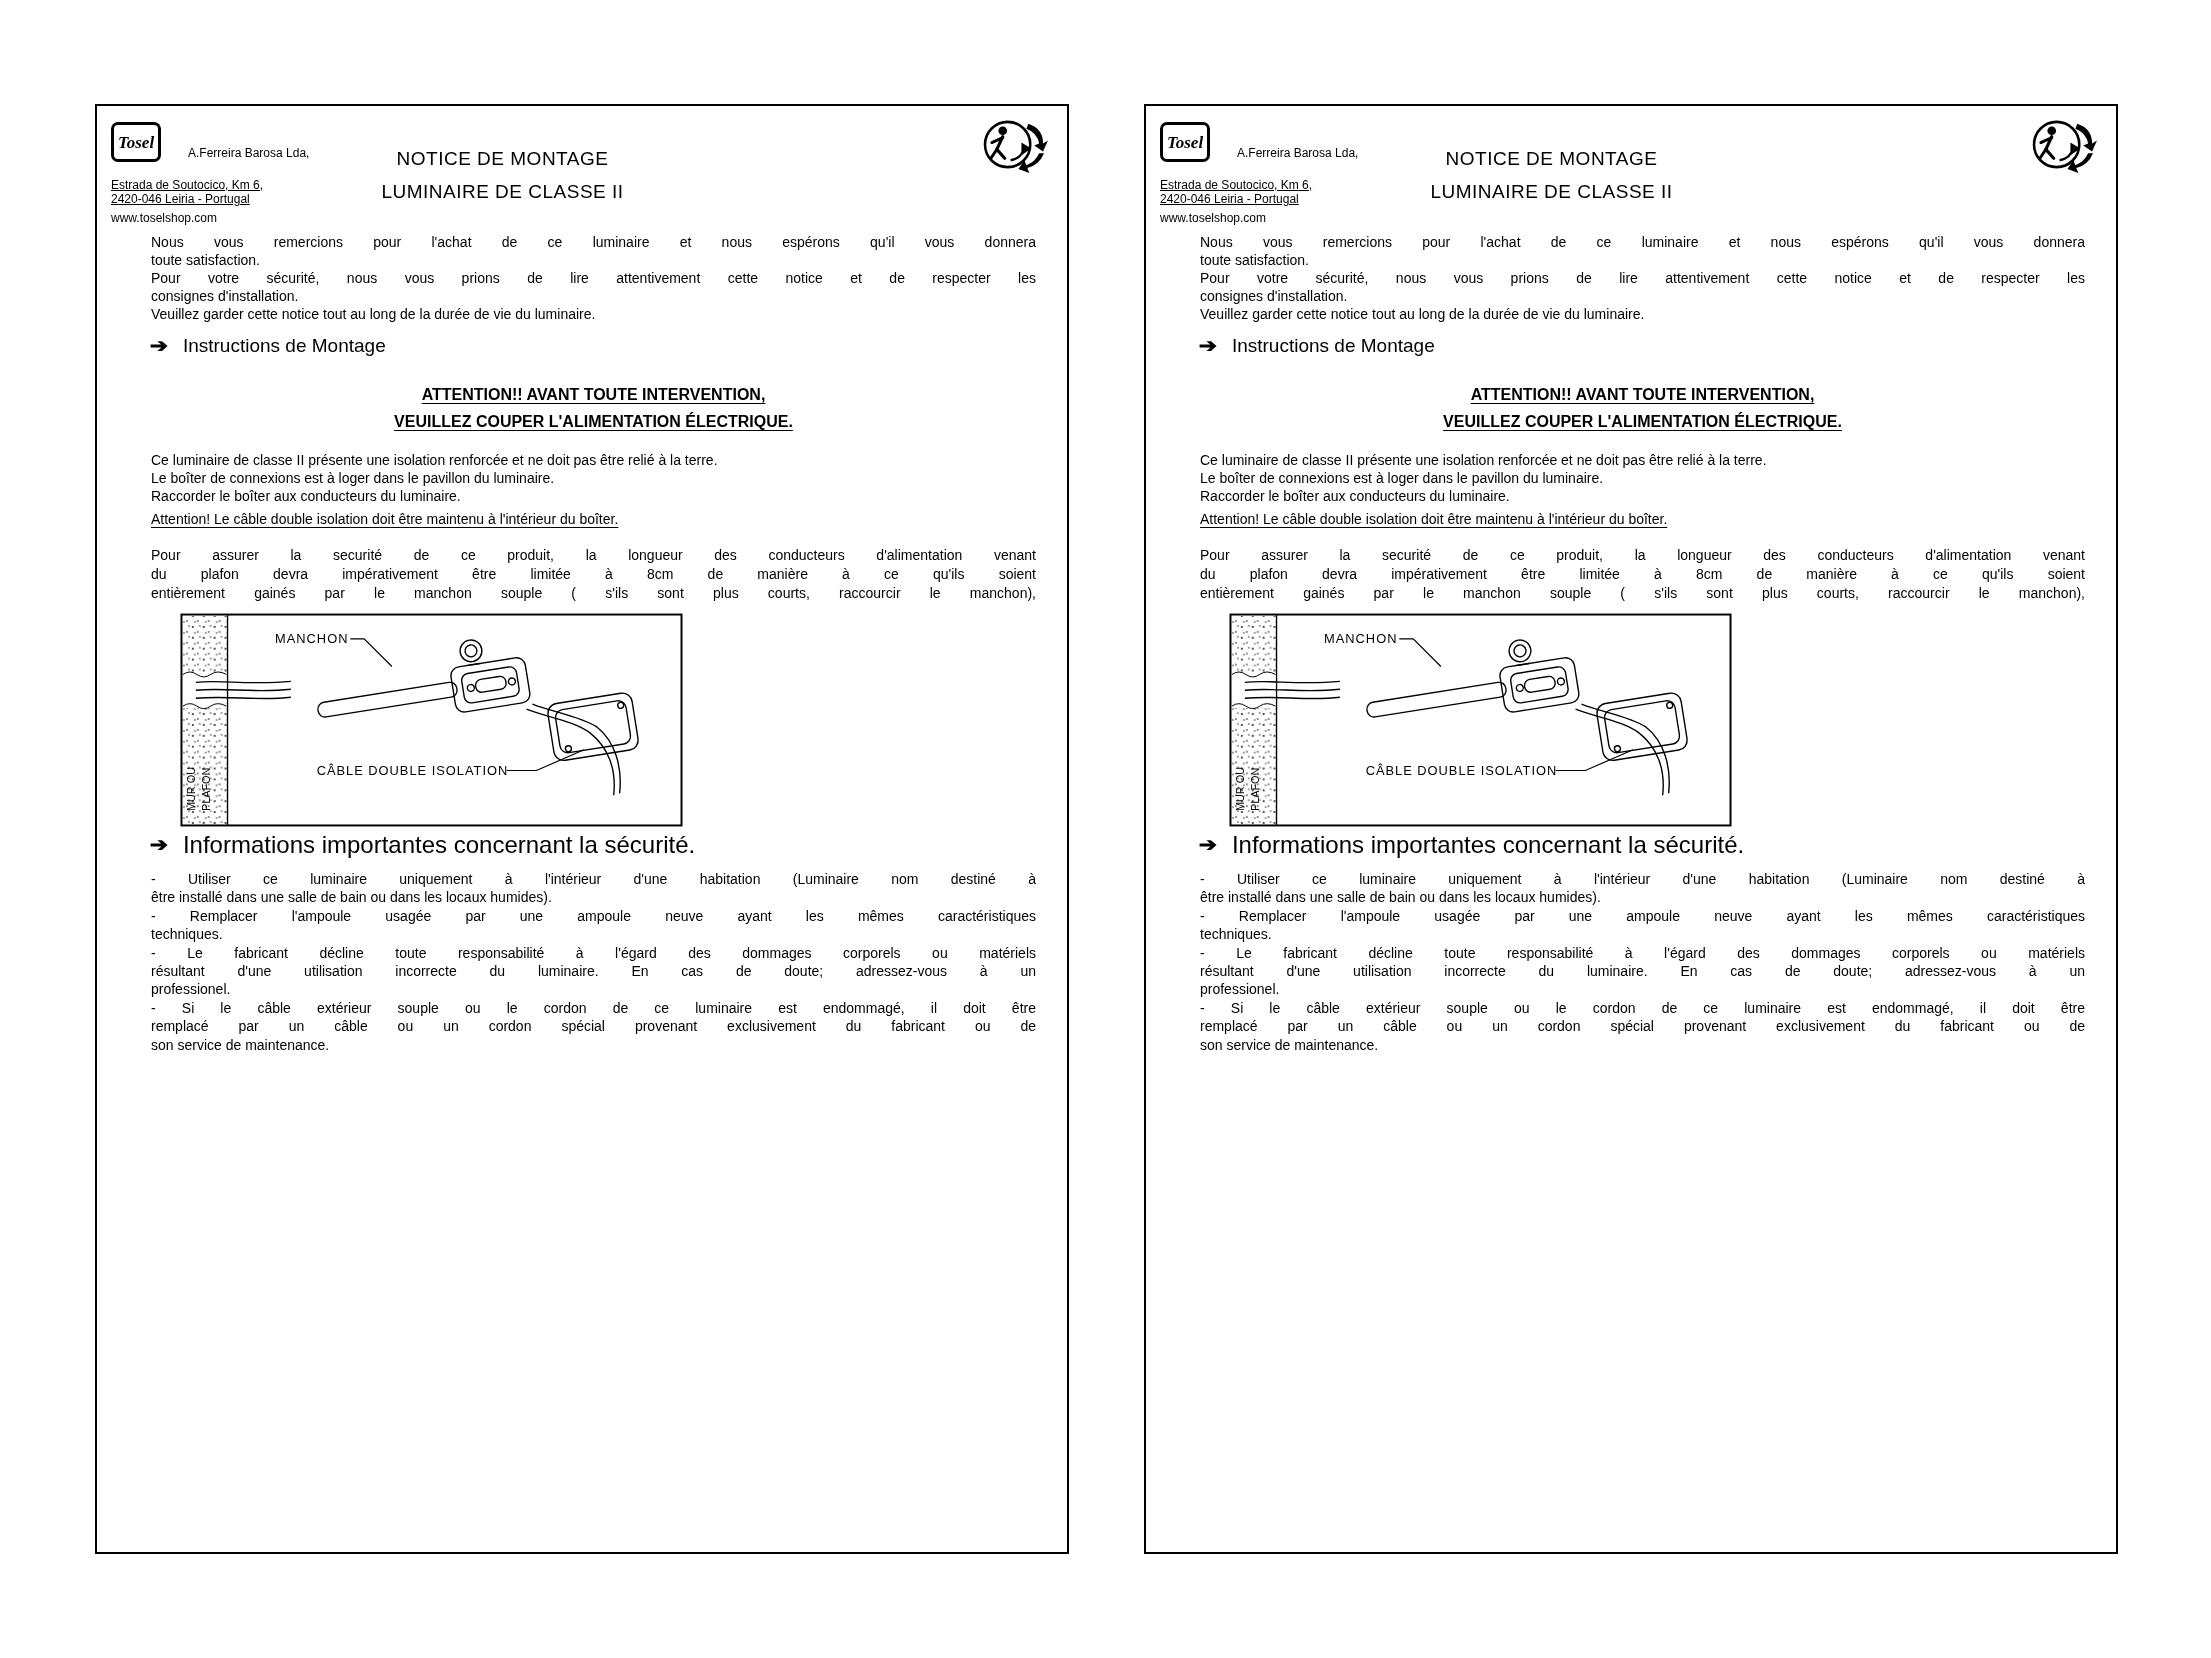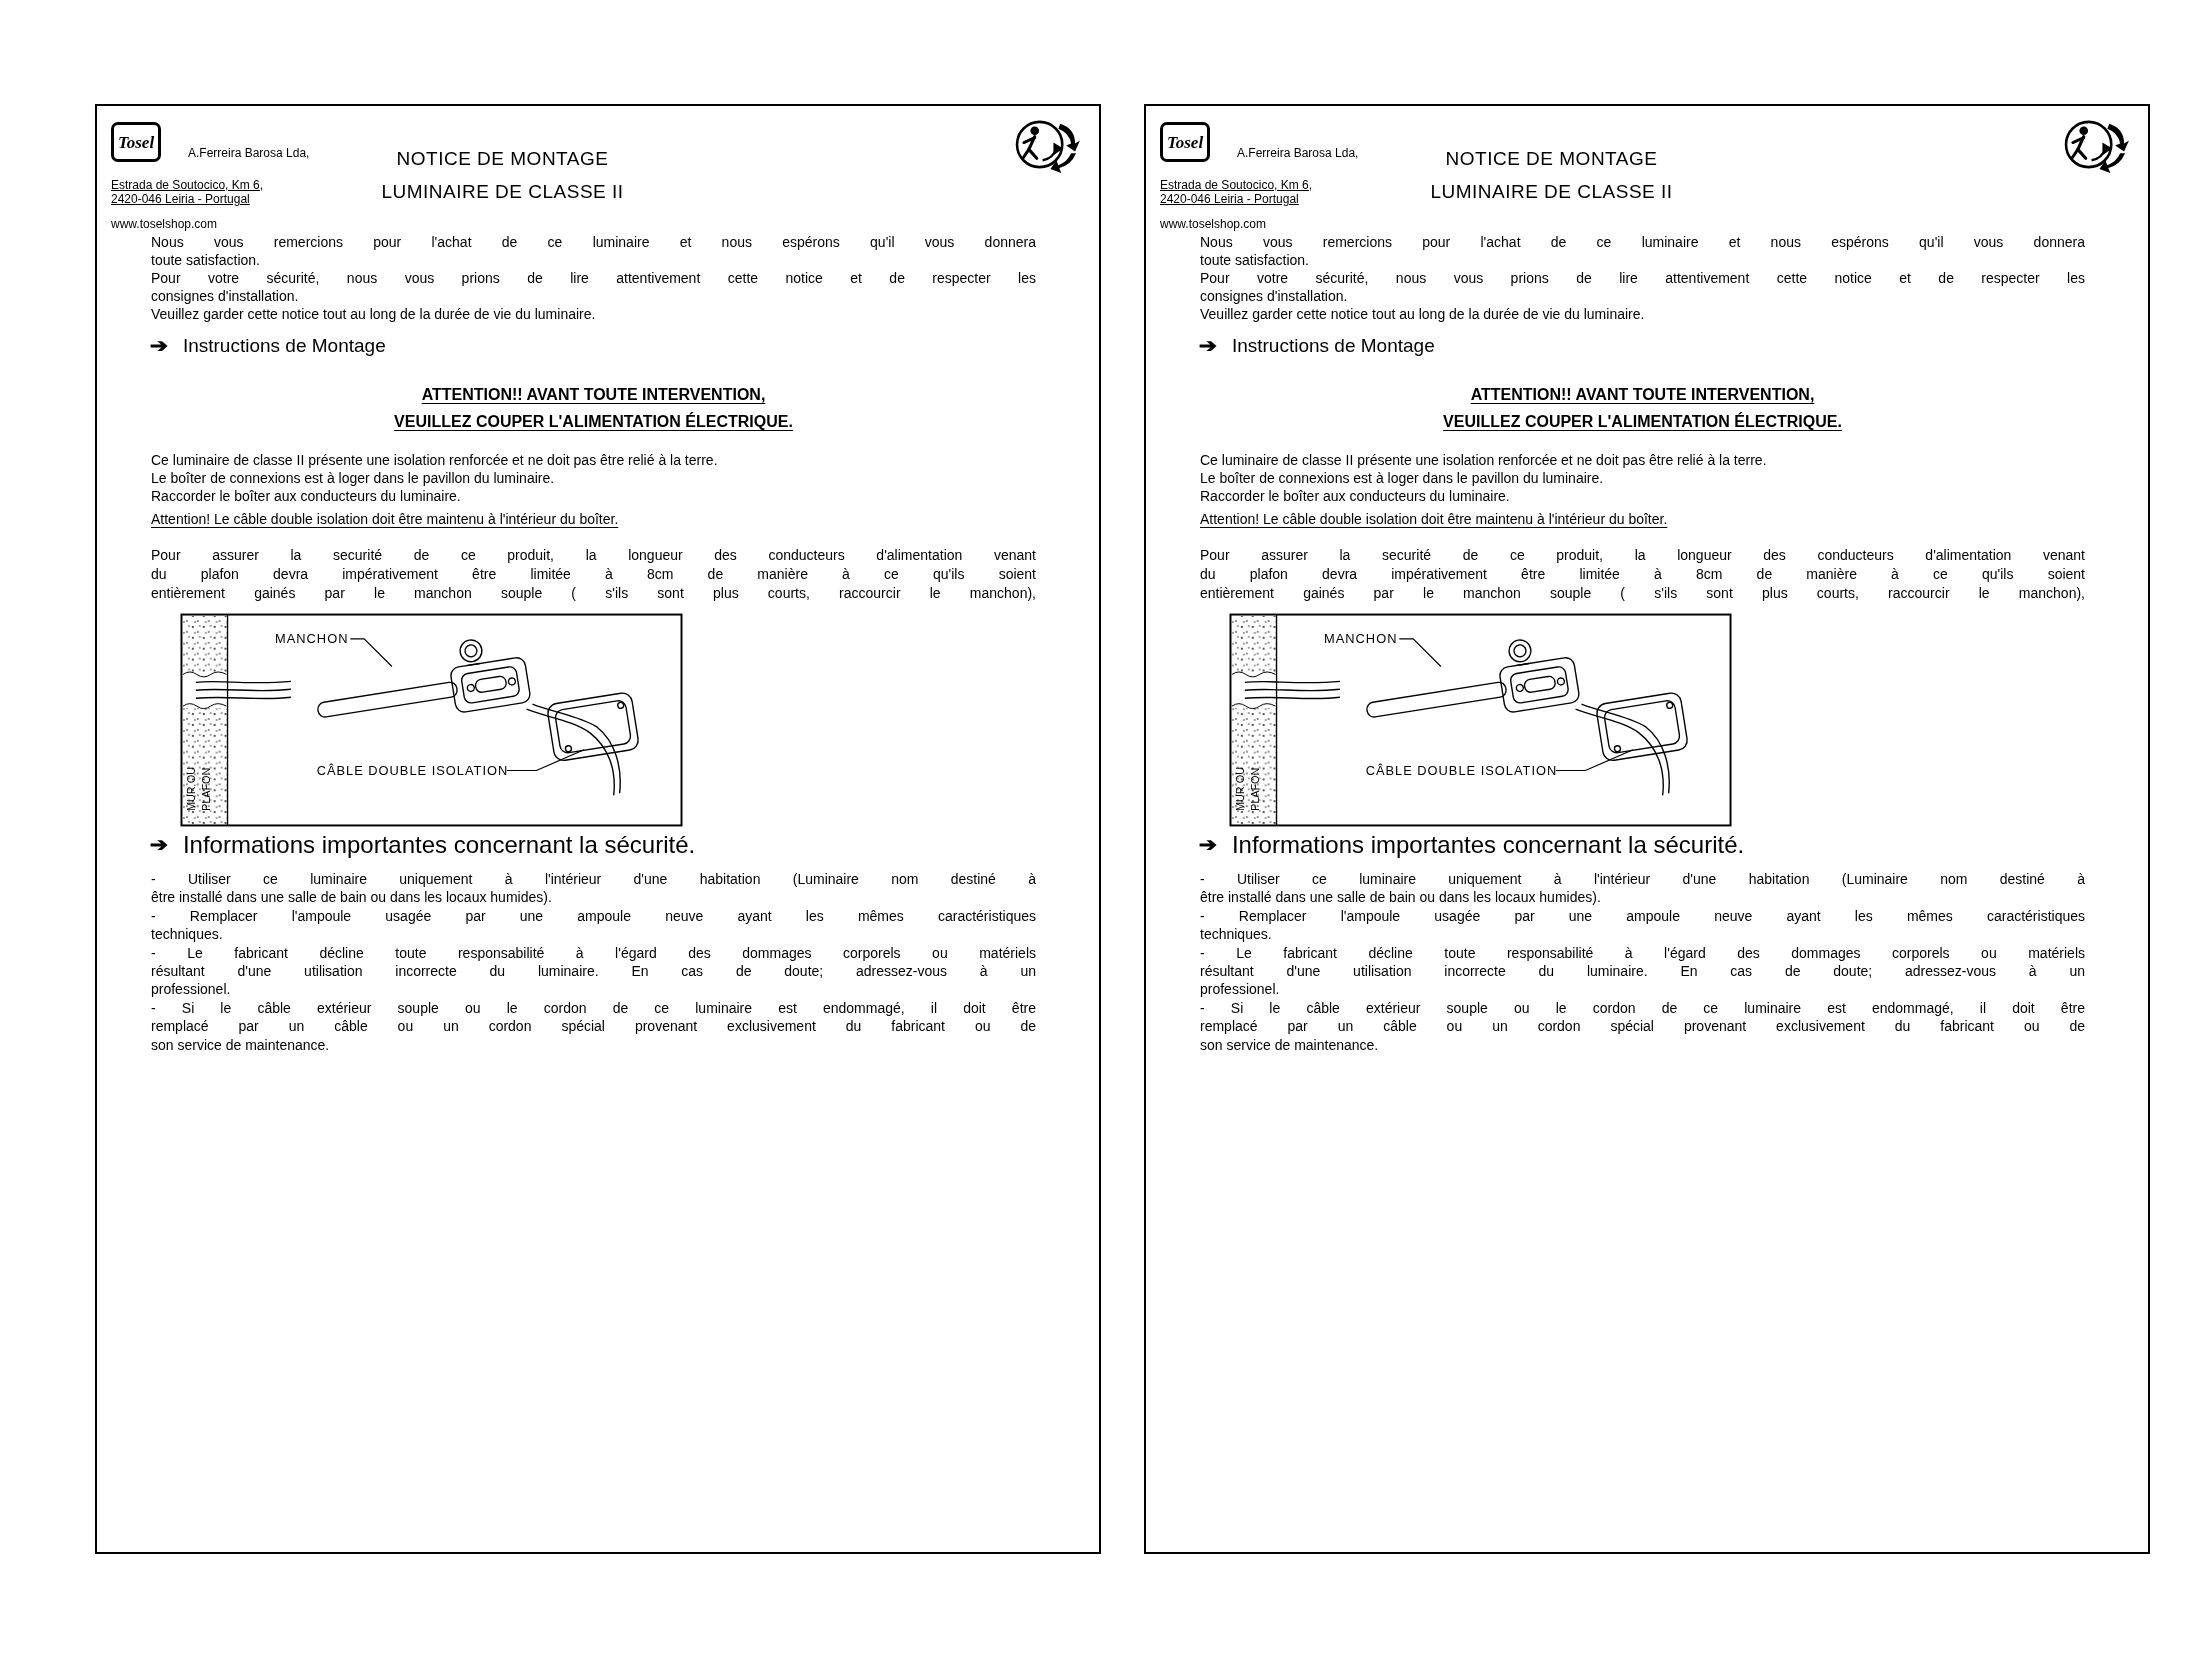--- a/index.html
+++ b/index.html
@@ -2,36 +2,36 @@
 <html><head>
 <meta charset="utf-8">
 <style>
   html,body{margin:0;padding:0;background:#ffffff;}
   .page{
     position:relative;width:2212px;height:1658px;background:#ffffff;
     font-family:"Liberation Sans",sans-serif;color:#000;
   }
   .panel{
     position:absolute;top:104px;width:970px;height:1446px;
-    border:2px solid #000;background:#fff;overflow:hidden;padding-left:32px;
+    border:2px solid #000;background:#fff;overflow:hidden;
   }
   .panel:nth-of-type(1){left:95px;}
   .panel:nth-of-type(2){left:1144px;}
 
   
   .logo-area{position:absolute;left:14px;top:16px;width:248px;font-size:12px;line-height:14px;}
   .logo-row{display:flex;align-items:flex-end;gap:7px;}
   .logo-box{
     width:50px;height:40px;border:3px solid #000;border-radius:7px;
     display:flex;align-items:center;justify-content:center;background:#fff;box-sizing:border-box;
   }
   .logo-brand{font-family:"Liberation Serif",serif;font-style:italic;font-weight:bold;font-size:17px;line-height:1;}
   .company{padding-bottom:2px;margin-left:20px;}
   .addr{margin-top:16px;text-decoration:underline;}
-  .website{margin-top:11px;}
+  .website{margin-top:5px;}
 
   .title-block{
     position:absolute;left:158px;top:36px;width:495px;text-align:center;
     font-size:19px;line-height:33px;letter-spacing:0.5px;
   }
   .triman{position:absolute;right:16px;top:8px;}
 
   
   .blk{position:absolute;left:54px;width:885px;font-size:14px;line-height:18px;}
   .fill{text-align:justify;text-align-last:justify;}

